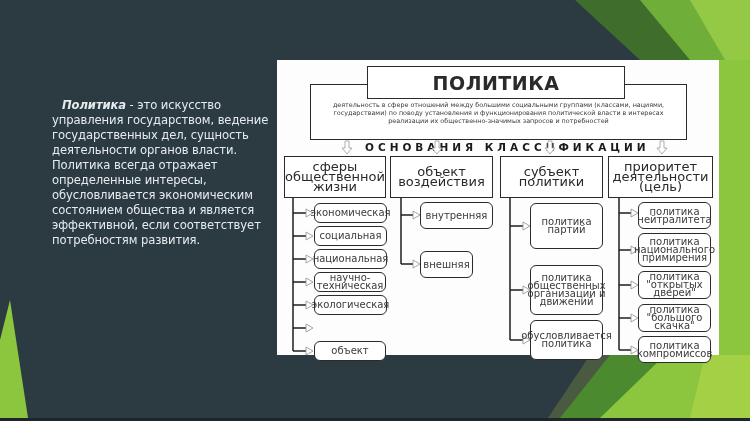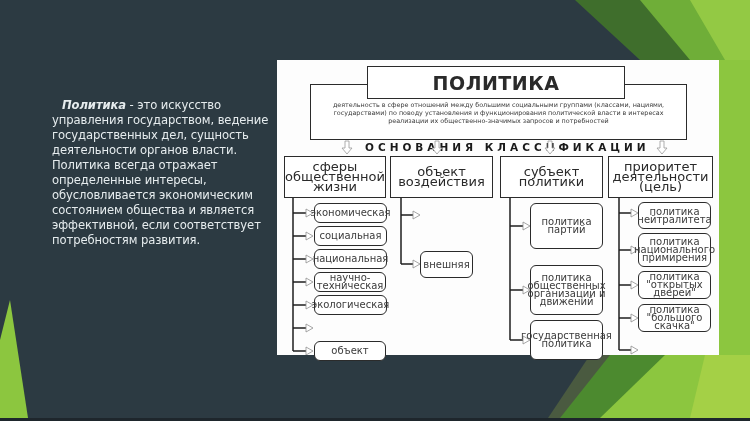--- a/index.html
+++ b/index.html
@@ -726,24 +726,26 @@
     <div class="box cat" style="left:223px;top:96px;width:103px;height:42px;">субъект политики</div>
     <div class="box cat" style="left:331px;top:96px;width:105px;height:42px;">приоритет деятельности (цель)</div>
 
     <div class="box leaf" style="left:37px;top:143px;width:73px;height:20px;">экономическая</div>
     <div class="box leaf" style="left:37px;top:166px;width:73px;height:20px;">социальная</div>
     <div class="box leaf" style="left:37px;top:189px;width:73px;height:20px;">национальная</div>
     <div class="box leaf" style="left:37px;top:212px;width:72px;height:20px;padding:0 8px;">научно-техническая</div>
     <div class="box leaf" style="left:37px;top:235px;width:73px;height:20px;">экологическая</div>
     <div class="box leaf" style="left:37px;top:281px;width:72px;height:20px;">объект</div>
 
+    <div class="box leaf" style="left:143px;top:142px;width:73px;height:27px;">внутренняя</div>
     <div class="box leaf" style="left:143px;top:191px;width:53px;height:27px;">внешняя</div>
 
     <div class="box leaf" style="left:253px;top:143px;width:73px;height:46px;">политика партий</div>
     <div class="box leaf" style="left:253px;top:205px;width:73px;height:50px;padding:0 6px;">политика общественных организаций и движений</div>
-    <div class="box leaf" style="left:253px;top:260px;width:73px;height:40px;padding:0 6px;">государственная политика</div>
+    <div class="box leaf" style="left:253px;top:260px;width:73px;height:40px;padding:0 6px;">обусловливается политика</div>
 
     <div class="box leaf" style="left:361px;top:142px;width:73px;height:27px;padding:0 10px;">политика нейтралитета</div>
     <div class="box leaf" style="left:361px;top:173px;width:73px;height:34px;padding:0 8px;">политика национального примирения</div>
     <div class="box leaf" style="left:361px;top:211px;width:73px;height:28px;padding:0 2px;">политика "открытых дверей"</div>
     <div class="box leaf" style="left:361px;top:244px;width:73px;height:28px;padding:0 4px;">политика "большого скачка"</div>
+    <div class="box leaf" style="left:361px;top:276px;width:73px;height:27px;padding:0 6px;">политика компромиссов</div>
   </div>
 </div>
 
 </body></html>

